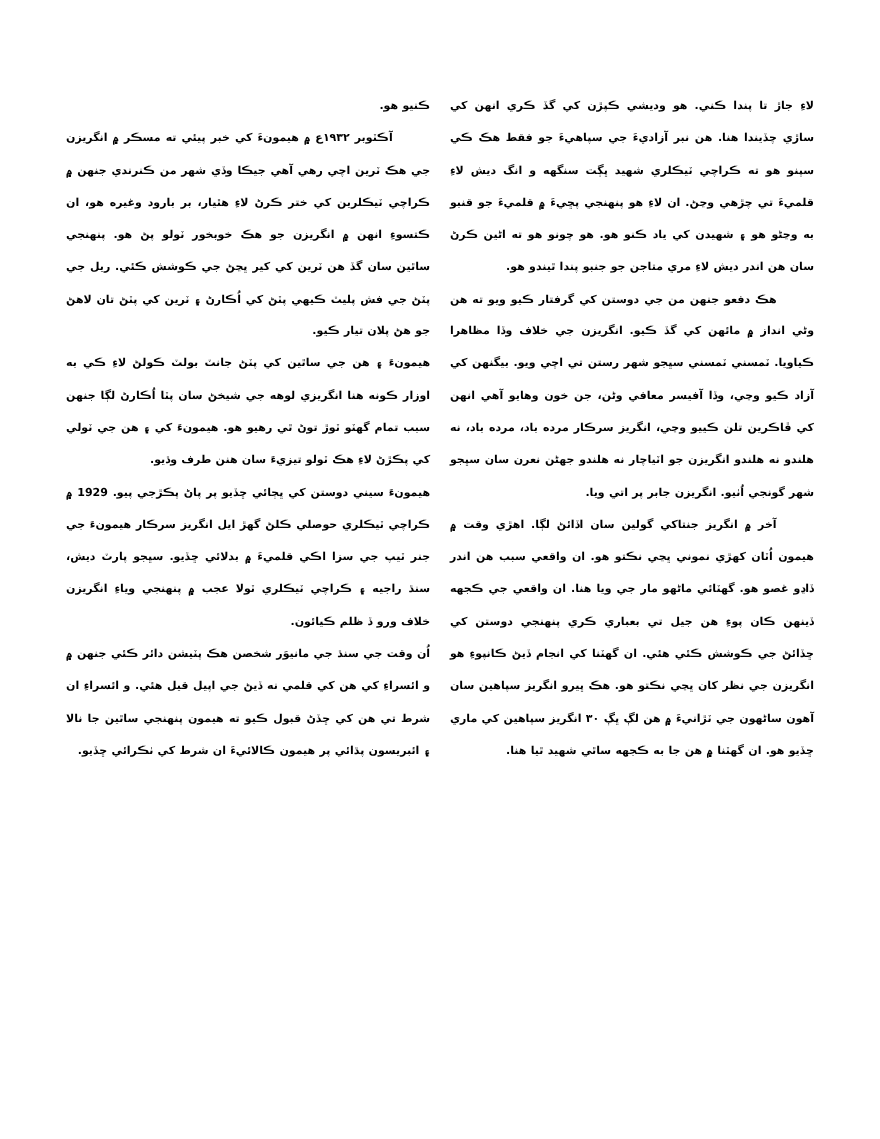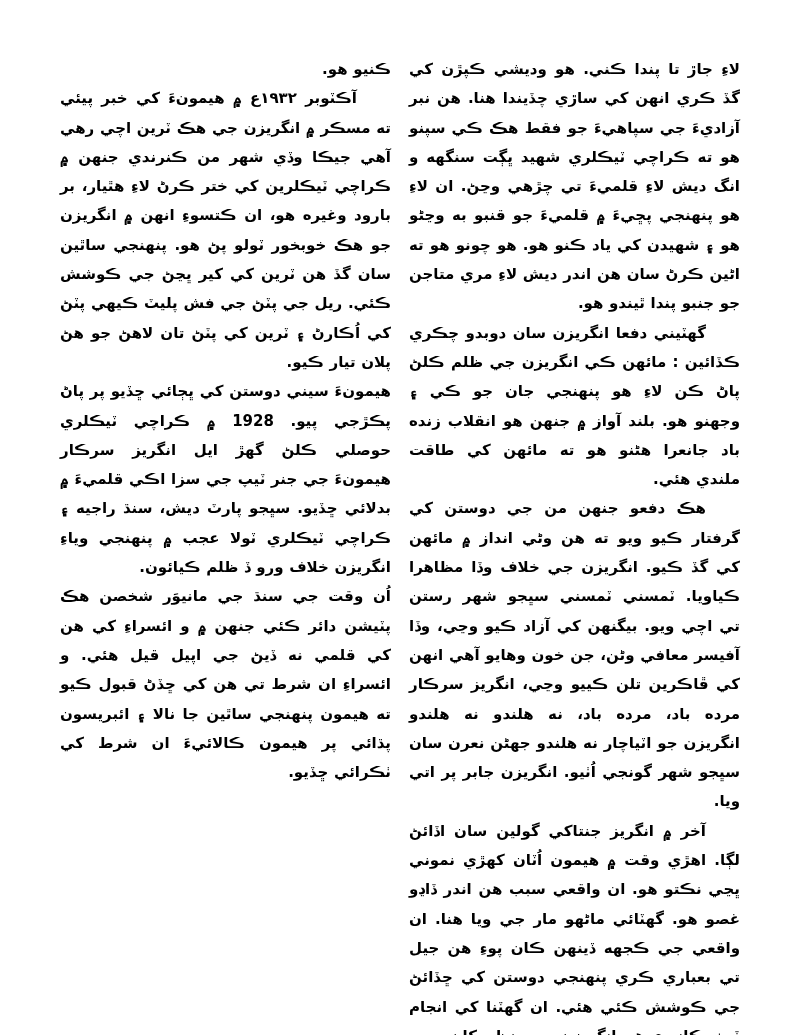--- a/index.html
+++ b/index.html
@@ -35,25 +35,26 @@
     gap: 18px;
     direction: rtl;
   }
 
   .col {
     width: 331px;
     flex: 0 0 331px;
     direction: rtl;
     text-align: justify;
     text-align-last: right;
-    font-size: 15px;
+    font-size: 10px;
     line-height: 29.3px;
     font-weight: 700;
     letter-spacing: -0.1px;
     word-spacing: 0.4px;
+    margin-top: 27px;
     -webkit-font-smoothing: none;
   }
 
   .col.right-col { }
   .col.left-col { }
 
   .col p {
     margin: 0;
     padding: 0;
     text-align: justify;
@@ -120,30 +121,30 @@
 </style>
 </head>
 <body>
 
 <div class="page">
 
   <div class="columns">
 
     <div class="col right-col">
       <p class="flush">لاءِ جاڙ تا پندا ڪني. هو وديشي ڪپڙن کي گڏ ڪري انهن کي ساڙي چڏيندا هنا. هن نبر آزاديءَ جي سپاهيءَ جو فقط هڪ ڪي سپنو هو ته ڪراچي ٽيڪلري شهيد ڀڳت سنگهه و انگ ديش لاءِ قلميءَ تي چڙهي وڃڻ. ان لاءِ هو پنهنجي پڇيءَ ۾ قلميءَ جو قنبو به وڃڻو هو ۽ شهيدن کي ياد ڪنو هو. هو چونو هو ته اڻين ڪرڻ سان هن اندر ديش لاءِ مري متاجن جو جنبو پندا ٿيندو هو.</p>
-      <p class="indent">گهٽيني دفعا انگريزن سان دوبدو چڪري ڪڏائين : مائهن ڪي انگريزن جي ظلم ڪلڻ پاڻ ڪن لاءِ هو پنهنجي جان جو ڪي ۽ وجهنو هو. بلند آواز ۾ جنهن هو انقلاب زنده باد جانعرا هڻنو هو ته مائهن کي طاقت ملندي هئي.</p>
       <p class="indent">هڪ دفعو جنهن من جي دوستن کي گرفتار ڪيو ويو ته هن وڻي انداز ۾ مائهن کي گڏ ڪيو. انگريزن جي خلاف وڏا مظاهرا ڪياويا. ٽمسني ٽمسني سڀجو شهر رستن تي اچي ويو. بيگنهن کي آزاد ڪيو وڃي، وڏا آفيسر معافي وڻن، جن خون وهايو آهي انهن کي ڦاڪرين تلن ڪييو وڃي، انگريز سرڪار مرده باد، مرده باد، نه هلندو نه هلندو انگريزن جو اٽياچار نه هلندو جهڻن نعرن سان سڀجو شهر گونجي اُٺيو. انگريزن جابر پر اتي ويا.</p>
       <p class="indent tail-right">آخر ۾ انگريز جنتاکي گولين سان اڏائڻ لڳا. اهڙي وقت ۾ هيمون اُٽان کهڙي نموني ڀڃي نڪتو هو. ان واقعي سبب هن اندر ڏاڍو غصو هو. گهٽائي ماڻهو مار جي ويا هنا. ان واقعي جي ڪجهه ڏينهن ڪان پوءِ هن جيل تي بعباري ڪري پنهنجي دوستن کي ڇڏائڻ جي ڪوشش ڪئي هئي. ان گهٽنا کي انجام ڏيڻ ڪانپوءِ هو انگريزن جي نظر کان ڀڃي نڪتو هو. هڪ ڀيرو انگريز سپاهين سان آهون ساڻهون جي ٽڙانيءَ ۾ هن لڳ ڀڳ ٣٠ انگريز سپاهين کي ماري ڇڏيو هو. ان گهٽنا ۾ هن جا به ڪجهه ساٿي شهيد ٿيا هنا.</p>
 
     </div>
 
     <div class="col left-col">
       <p class="frag">ڪنيو هو.</p>
       <p class="indent">آڪٽوبر ١٩٣٢ع ۾ هيمونءَ کي خبر پيئي ته مسڪر ۾ انگريزن جي هڪ ٽرين اچي رهي آهي جيڪا وڏي شهر من ڪنرندي جنهن ۾ ڪراچي ٽيڪلرين کي ختر ڪرڻ لاءِ هٿيار، بر بارود وغيره هو، ان ڪتسوءِ انهن ۾ انگريزن جو هڪ خوبخور ٽولو پڻ هو. پنهنجي ساٿين سان گڏ هن ٽرين کي کير ڀڃڻ جي ڪوشش ڪئي. ريل جي پٽڻ جي فش پليٽ ڪيهي پٽڻ کي اُڪارڻ ۽ ٽرين کي پٽڻ تان لاهڻ جو هڻ پلان تيار ڪيو.</p>
-      <p class="flush">هيمونءَ سيني دوستن کي ڀڄائي ڇڏيو پر پاڻ پڪڙجي پيو. 1928 ۾ ڪراچي ٽيڪلري حوصلي ڪلڻ گهڙ ايل انگريز سرڪار هيمونءَ جي جنر ٽيپ جي سزا اڪي قلميءَ ۾ بدلائي ڇڏيو. سڀجو پارٽ ديش، سنڌ راجيه ۽ ڪراچي ٽيڪلري ٽولا عجب ۾ پنهنجي وياءِ انگريزن خلاف ورو ڏ ظلم ڪيائون.</p>
+      <p class="flush">هيمونءَ ۽ هن جي ساٿين کي پٽڻ جانٽ بولٽ ڪولڻ لاءِ ڪي به اوزار ڪونه هنا انگريزي لوهه جي شيخڻ سان پٽا اُڪارڻ لڳا جنهن سبب تمام گهٽو ٽوڙ توڻ ٿي رهيو هو. هيمونءَ کي ۽ هن جي ٽولي کي پڪڙڻ لاءِ هڪ ٽولو تيزيءَ سان هنن طرف وڌيو.</p>
+      <p class="flush">هيمونءَ سيني دوستن کي ڀڄائي ڇڏيو پر پاڻ پڪڙجي پيو. 1929 ۾ ڪراچي ٽيڪلري حوصلي ڪلڻ گهڙ ايل انگريز سرڪار هيمونءَ جي جنر ٽيپ جي سزا اڪي قلميءَ ۾ بدلائي ڇڏيو. سڀجو پارٽ ديش، سنڌ راجيه ۽ ڪراچي ٽيڪلري ٽولا عجب ۾ پنهنجي وياءِ انگريزن خلاف ورو ڏ ظلم ڪيائون.</p>
       <p class="flush">اُن وقت جي سنڌ جي مانيوَر شخصن هڪ پٽيشن دائر ڪئي جنهن ۾ و ائسراءِ کي هن کي قلمي نه ڏيڻ جي اپيل قيل هئي. و ائسراءِ ان شرط تي هن کي ڇڏڻ قبول ڪيو ته هيمون پنهنجي ساٿين جا نالا ۽ ائبريسون پڌائي پر هيمون ڪالائيءَ ان شرط کي ٺڪرائي ڇڏيو.</p>
 
     </div>
 
   </div>
 
 
 </div>
 
 </body></html>

